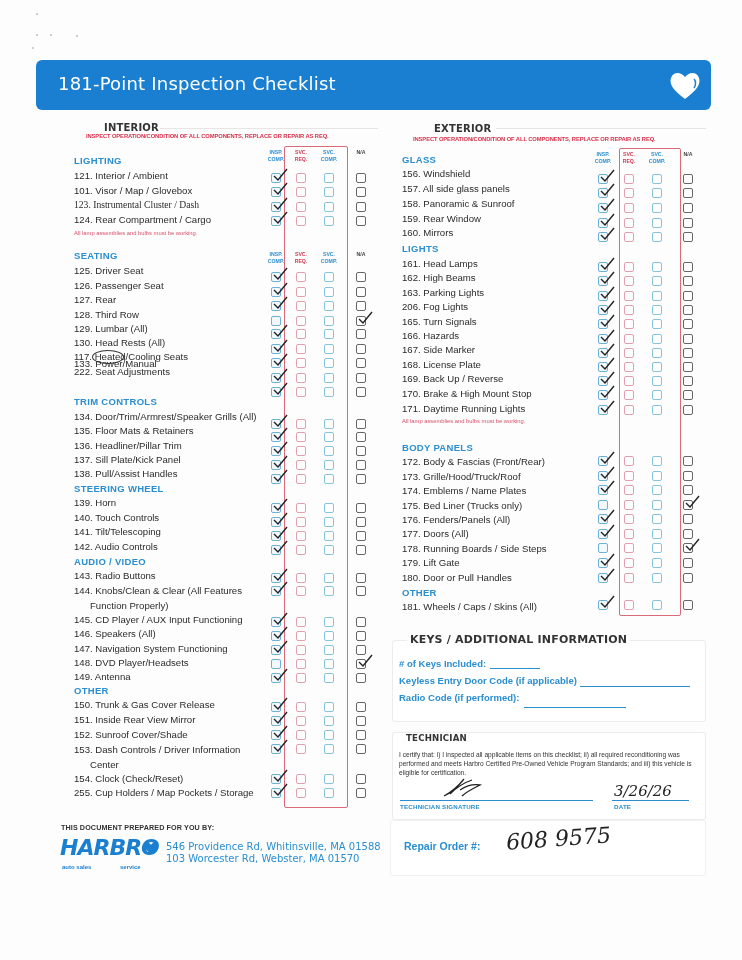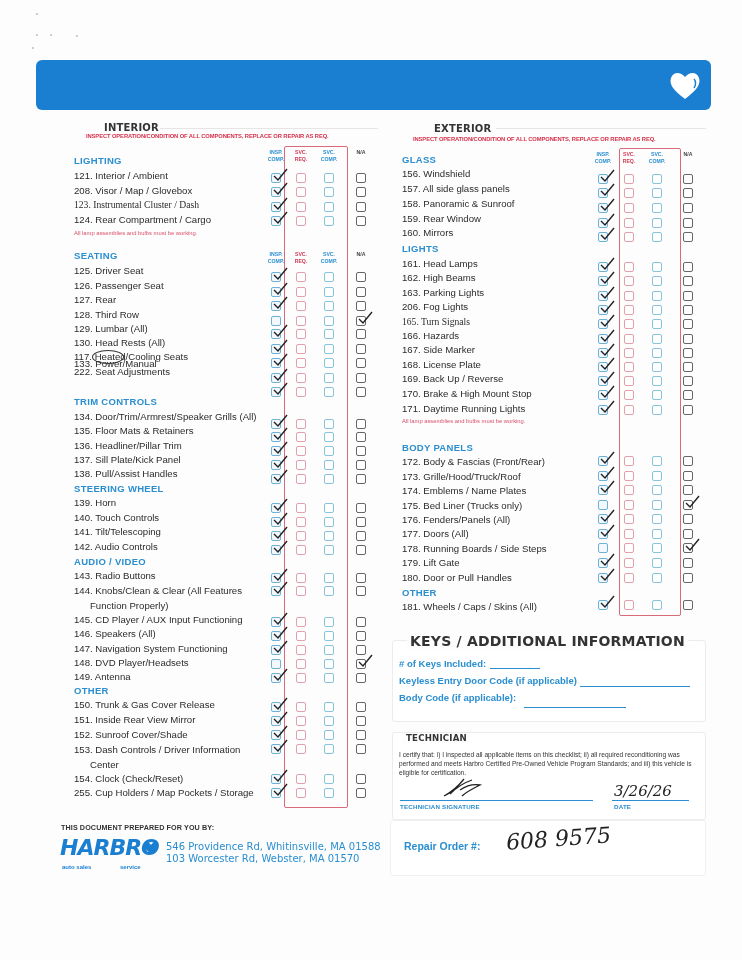--- a/index.html
+++ b/index.html
@@ -63,20 +63,21 @@
 
 <div class="specks">
   <div class="speck" style="left:6px;top:3px"></div>
   <div class="speck" style="left:6px;top:24px"></div>
   <div class="speck" style="left:20px;top:24px"></div>
   <div class="speck" style="left:46px;top:25px"></div>
   <div class="speck" style="left:2px;top:37px"></div>
 </div>
 
 <div class="header-bar">
+  <div class="header-title">181-Point Inspection Checklist</div>
   <svg class="header-heart" viewBox="0 0 36 34">
     <path d="M18 31 C6 22 2 16 4 10 C6 4 13 3 18 9 C23 3 30 4 32 10 C34 16 30 22 18 31 Z" fill="#fff"></path>
     <path d="M27 11 C29 13 29 17 27 20" stroke="#1a7fd0" stroke-width="1.5" fill="none"></path>
   </svg>
 </div>
 
 <div class="panel" style="left:62px;top:122px;width:318px;height:690px;border:none;background:transparent;"></div>
 <div class="panel-title" style="left:104px;top:122px;">INTERIOR</div>
 <div class="panel-rule" style="left:160px;top:128px;width:218px;"></div>
 <div class="panel-sub" style="left:86px;top:133px;">INSPECT OPERATION/CONDITION OF ALL COMPONENTS, REPLACE OR REPAIR AS REQ.</div>
@@ -89,21 +90,21 @@
     <div class="colhdr comp" style="left:317px;top:149px;">SVC. COMP.</div>
     <div class="colhdr na" style="left:349px;top:149px;">N/A</div>
     <div class="item" style="left:74px;top:170px;">121. Interior / Ambient</div>
     <div class="cb insp" style="left:271px;top:173px;"></div>
     <div class="check" style="left:272px;top:168px;"><svg viewBox="0 0 16 14" width="16" height="14">
         <path d="M2 8 L6 12 L15 1" stroke="#222" stroke-width="1.4" fill="none"></path>
       </svg></div>
     <div class="cb req" style="left:296px;top:173px;"></div>
     <div class="cb comp" style="left:324px;top:173px;"></div>
     <div class="cb na" style="left:356px;top:173px;"></div>
-    <div class="item" style="left:74px;top:185px;">208. Visor / Map / Glovebox</div>
+    <div class="item" style="left:74px;top:185px;">101. Visor / Map / Glovebox</div>
     <div class="cb insp" style="left:271px;top:187px;"></div>
     <div class="check" style="left:272px;top:182px;"><svg viewBox="0 0 16 14" width="16" height="14">
         <path d="M2 8 L6 12 L15 1" stroke="#222" stroke-width="1.4" fill="none"></path>
       </svg></div>
     <div class="cb req" style="left:296px;top:187px;"></div>
     <div class="cb comp" style="left:324px;top:187px;"></div>
     <div class="cb na" style="left:356px;top:187px;"></div>
     <div class="item" style="left:74px;top:199px;font-family:Liberation Serif, serif;">123. Instrumental Cluster / Dash</div>
     <div class="cb insp" style="left:271px;top:202px;"></div>
     <div class="check" style="left:272px;top:197px;"><svg viewBox="0 0 16 14" width="16" height="14">
@@ -461,21 +462,21 @@
     <div class="cb comp" style="left:652px;top:291px;"></div>
     <div class="cb na" style="left:683px;top:291px;"></div>
     <div class="item" style="left:402px;top:301px;">206. Fog Lights</div>
     <div class="cb insp" style="left:598px;top:305px;"></div>
     <div class="check" style="left:599px;top:300px;"><svg viewBox="0 0 16 14" width="16" height="14">
         <path d="M2 8 L6 12 L15 1" stroke="#222" stroke-width="1.4" fill="none"></path>
       </svg></div>
     <div class="cb req" style="left:624px;top:305px;"></div>
     <div class="cb comp" style="left:652px;top:305px;"></div>
     <div class="cb na" style="left:683px;top:305px;"></div>
-    <div class="item" style="left:402px;top:316px;font-family:Liberation Serif, serif;">165. Turn Signals</div>
+    <div class="item" style="left:402px;top:316px;">165. Turn Signals</div>
     <div class="cb insp" style="left:598px;top:319px;"></div>
     <div class="check" style="left:599px;top:314px;"><svg viewBox="0 0 16 14" width="16" height="14">
         <path d="M2 8 L6 12 L15 1" stroke="#222" stroke-width="1.4" fill="none"></path>
       </svg></div>
     <div class="cb req" style="left:624px;top:319px;"></div>
     <div class="cb comp" style="left:652px;top:319px;"></div>
     <div class="cb na" style="left:683px;top:319px;"></div>
     <div class="item" style="left:402px;top:330px;">166. Hazards</div>
     <div class="cb insp" style="left:598px;top:334px;"></div>
     <div class="check" style="left:599px;top:329px;"><svg viewBox="0 0 16 14" width="16" height="14">
@@ -603,26 +604,26 @@
     <div class="cb insp" style="left:598px;top:600px;"></div>
     <div class="check" style="left:599px;top:595px;"><svg viewBox="0 0 16 14" width="16" height="14">
         <path d="M2 8 L6 12 L15 1" stroke="#222" stroke-width="1.4" fill="none"></path>
       </svg></div>
     <div class="cb req" style="left:624px;top:600px;"></div>
     <div class="cb comp" style="left:652px;top:600px;"></div>
     <div class="cb na" style="left:683px;top:600px;"></div>
   </div>
 
 <div class="panel" style="left:392px;top:640px;width:314px;height:82px;"></div>
-<div class="panel-title" style="left:407px;top:633px;font-size:14px;background:#fdfdfd;padding:0 3px;">KEYS / ADDITIONAL INFORMATION</div>
+<div class="panel-title" style="left:407px;top:633px;font-size:11px;background:#fdfdfd;padding:0 3px;">KEYS / ADDITIONAL INFORMATION</div>
 <div class="kv-label" style="left:399px;top:658px;"># of Keys Included:</div>
 <div class="kv-line" style="left:490px;top:668px;width:50px;"></div>
 <div class="kv-label" style="left:399px;top:675px;">Keyless Entry Door Code (if applicable)</div>
 <div class="kv-line" style="left:580px;top:686px;width:110px;"></div>
-<div class="kv-label" style="left:399px;top:692px;">Body Code (if applicable):</div>
+<div class="kv-label" style="left:399px;top:692px;">Radio Code (if performed):</div>
 <div class="kv-line" style="left:524px;top:707px;width:102px;"></div>
 
 <div class="panel" style="left:392px;top:732px;width:314px;height:88px;"></div>
 <div class="panel-title" style="left:403px;top:733px;font-size:8.6px;background:#fdfdfd;padding:0 3px;">TECHNICIAN</div>
 <div class="cert" style="left:399px;top:750px;width:300px;">I certify that: i) I inspected all applicable items on this checklist; ii) all required reconditioning was performed and meets Harbro Certified Pre-Owned Vehicle Program Standards; and iii) this vehicle is eligible for certification.</div>
 <svg style="position:absolute;left:440px;top:776px;" width="44" height="24" viewBox="0 0 44 24">
   <path d="M4 20 C12 16 20 8 24 3 M10 18 C18 10 26 6 32 4 M20 14 C26 10 34 8 40 9 C34 12 26 16 22 20" stroke="#222" stroke-width="1.3" fill="none"></path>
 </svg>
 <div class="kv-line" style="left:400px;top:800px;width:193px;background:#2a8ed0;"></div>
 <div class="sig-label" style="left:400px;top:803px;">TECHNICIAN SIGNATURE</div>

